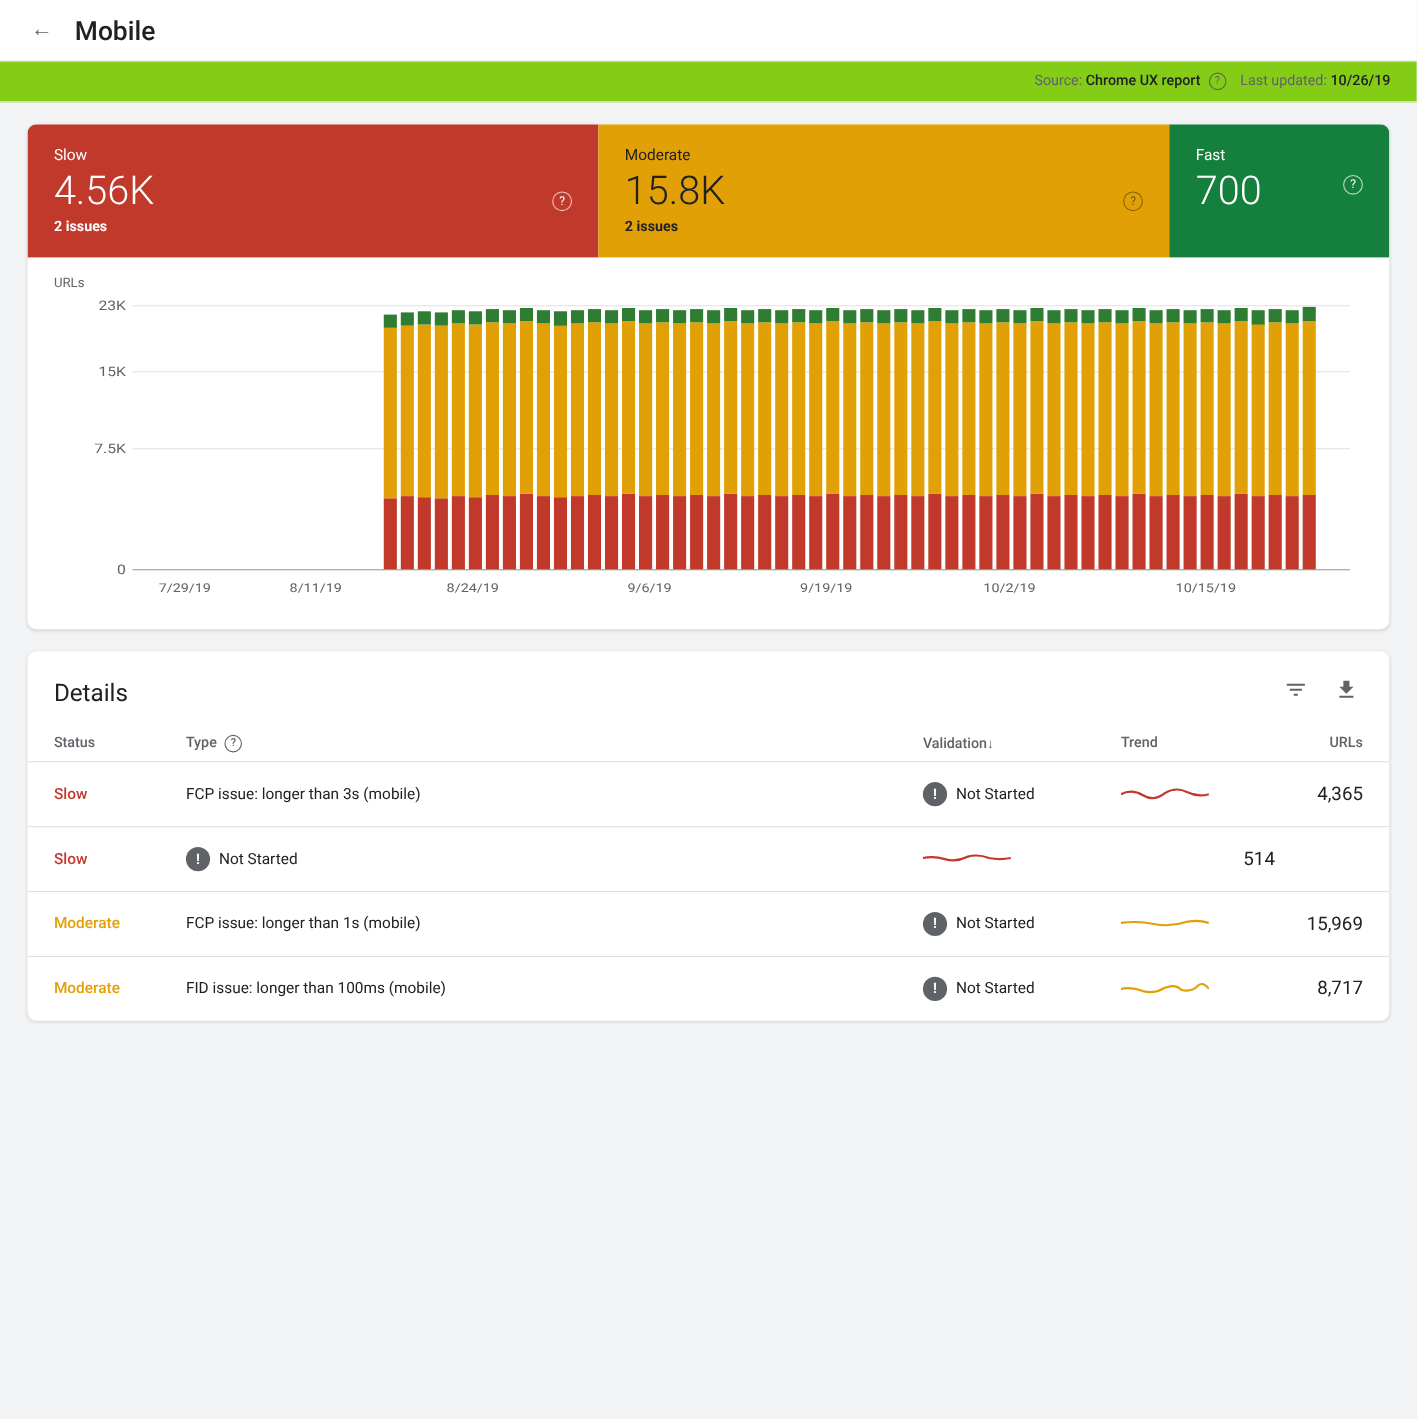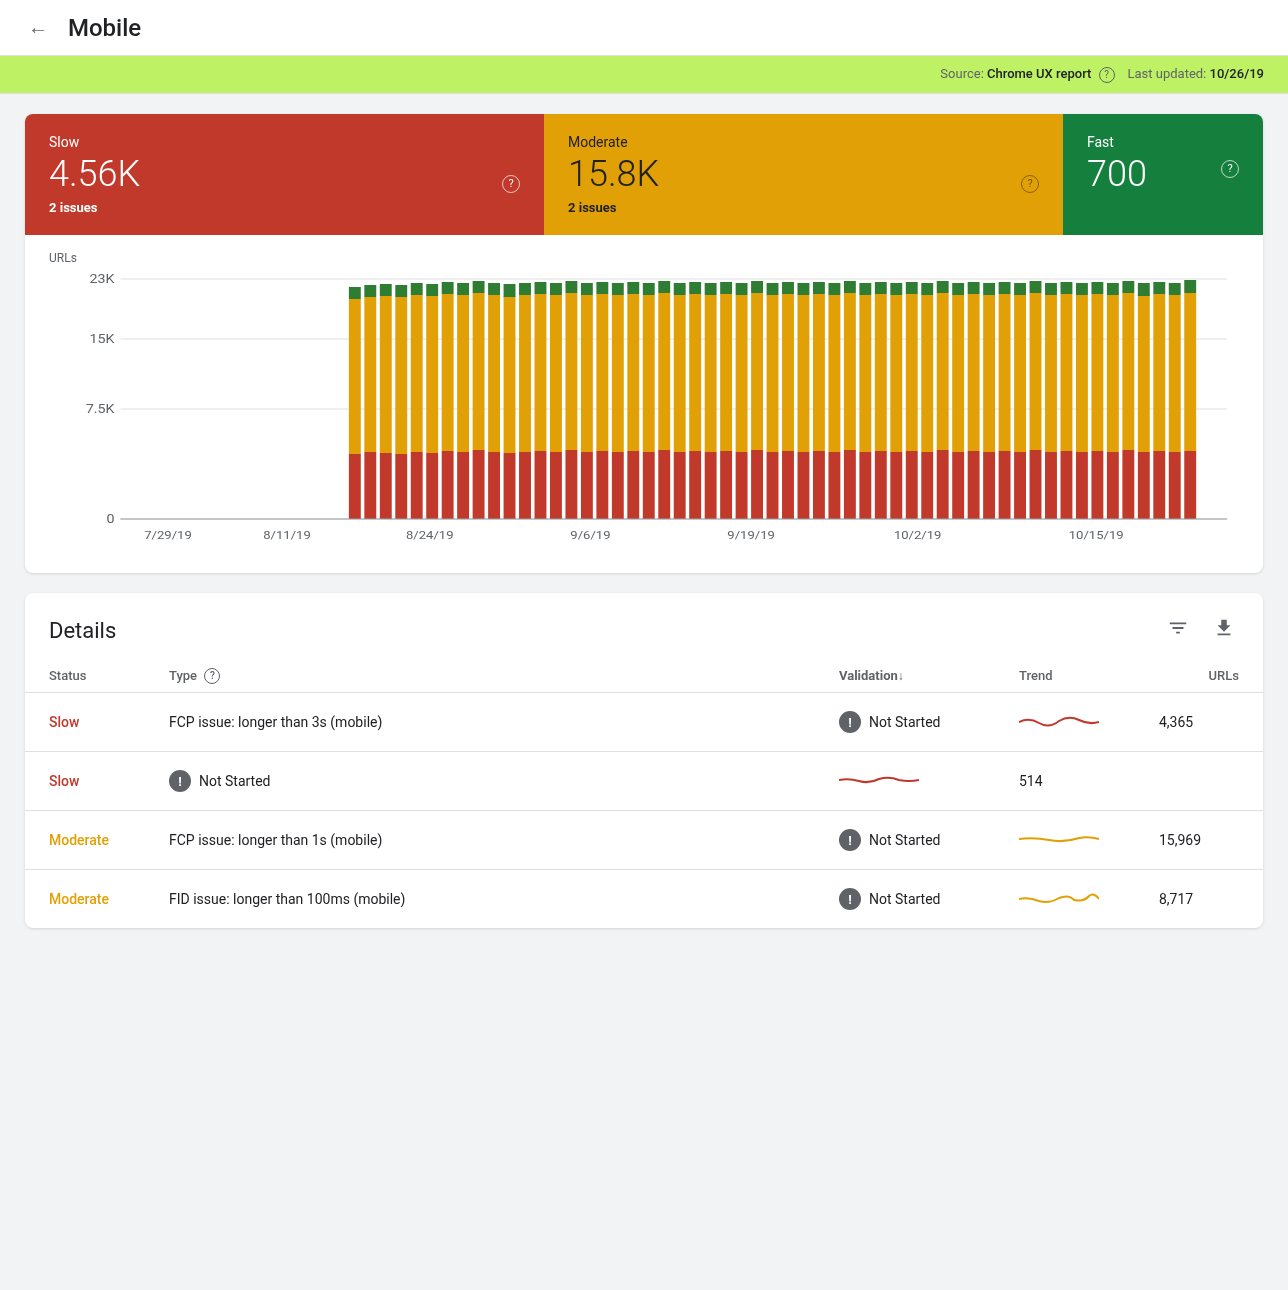--- a/index.html
+++ b/index.html
@@ -24,21 +24,21 @@
       color: #5f6368;
       margin-right: 16px;
       padding: 4px;
     }
     .page-title {
       font-size: 24px;
       font-weight: 500;
       color: #202124;
     }
     .source-bar {
-      background: #bef264;
+      background: #84cc16;
       padding: 10px 24px;
       text-align: right;
       color: #5f6368;
       font-size: 13px;
       border-bottom: 1px solid #e0e0e0;
     }
     .source-bar strong {
       color: #202124;
       font-weight: 500;
     }
@@ -203,29 +203,28 @@
     }
     .trend-cell {
       display: flex;
       align-items: center;
     }
     .trend-svg {
       width: 80px;
       height: 30px;
     }
     .urls-cell {
-      text-align: left;
-      font-size: 14px;
+      text-align: right;
+      font-size: 17px;
       color: #202124;
     }
     .col-header-validation {
       display: flex;
       align-items: center;
       gap: 0;
-      font-weight: bold;
     }
     .sort-arrow {
       font-size: 12px;
     }
     .help-circle {
       display: inline-block;
       width: 16px;
       height: 16px;
       border: 1px solid #5f6368;
       border-radius: 50%;

